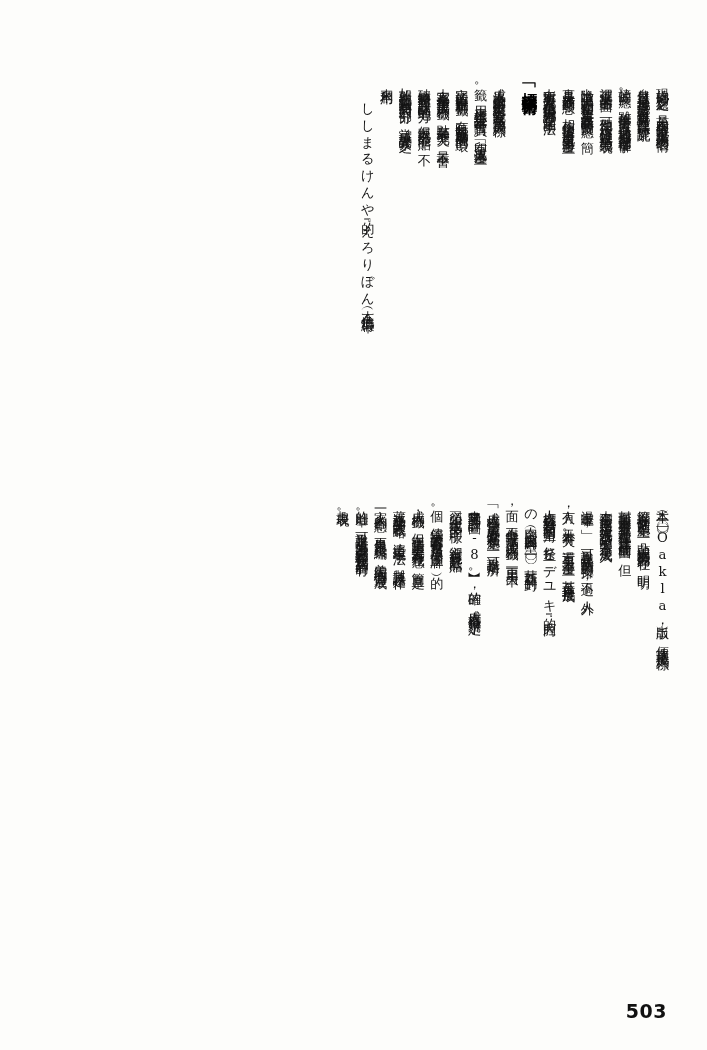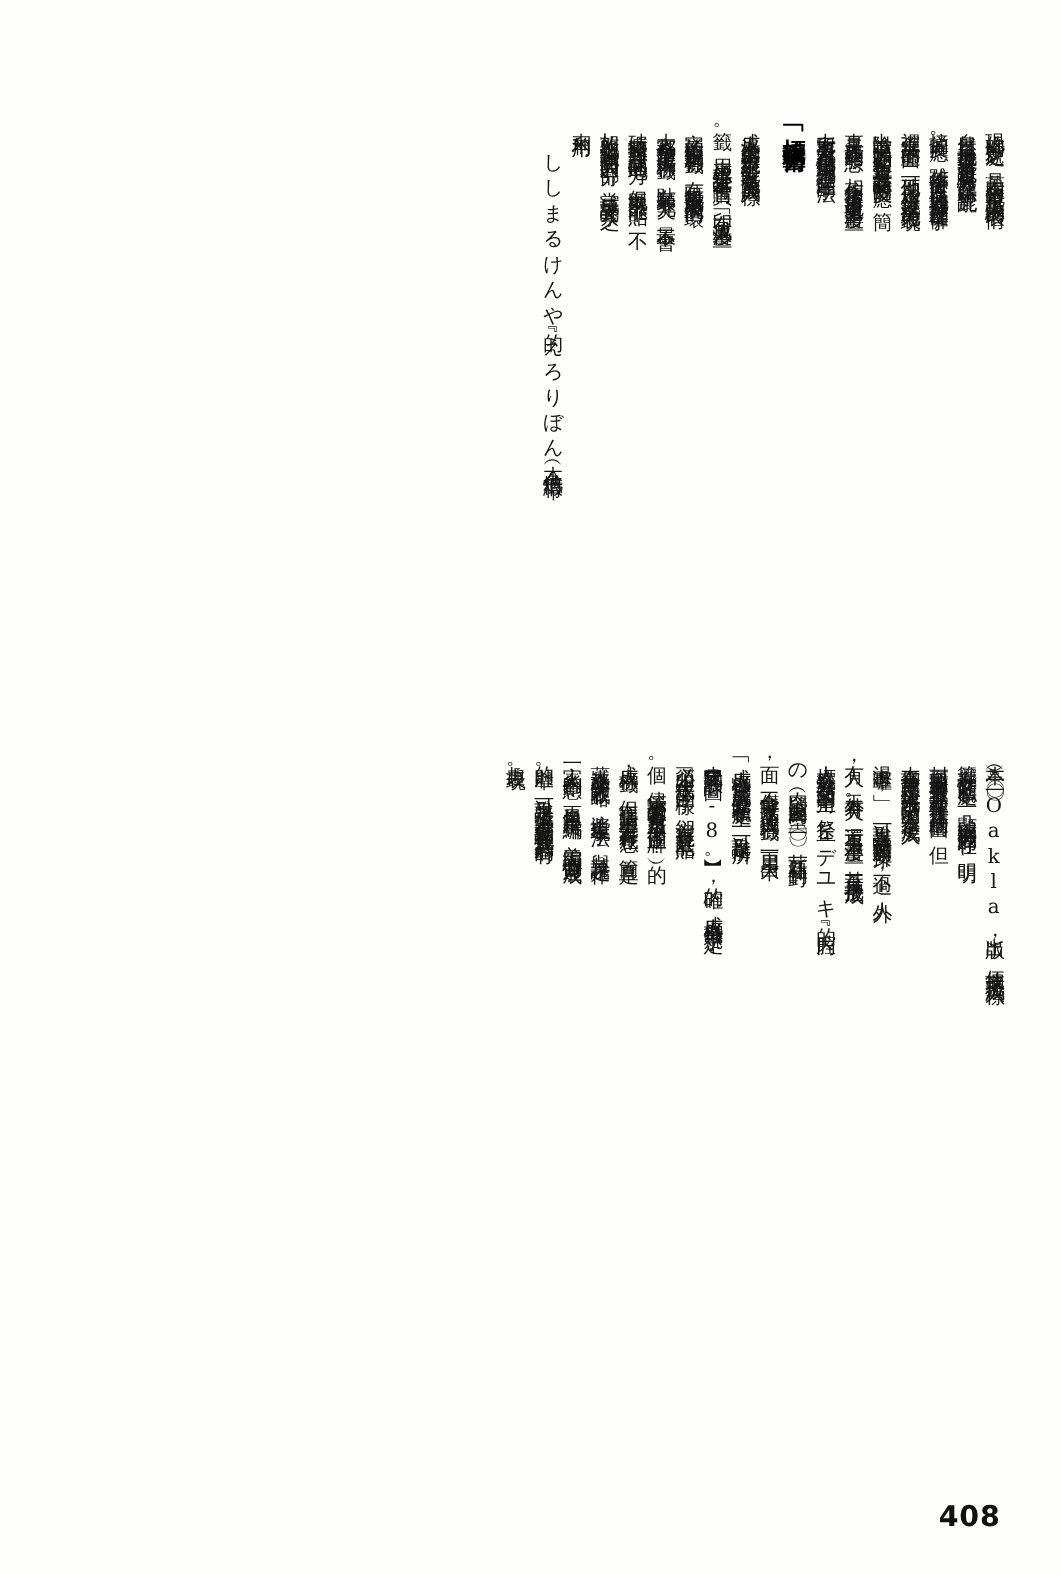--- a/index.html
+++ b/index.html
@@ -119,14 +119,14 @@
     <div class="vcol">未見的設計【圖9-8】。的確，成人標籤只規定了</div>
     <div class="vcol">必須印上「成年」的字樣，卻沒有規定只能貼一</div>
     <div class="vcol">個。儘管該書的右下角姑且放了一個正牌（？）的</div>
     <div class="vcol">成人標籤，但在這張圖上完全沒有存在感。簡直是</div>
     <div class="vcol">藏木於林的天才戰略！這些表現手法，與其說是作</div>
     <div class="vcol">家一人的創意，更像是跟責編、美編同心協力達成</div>
     <div class="vcol">的壯舉。可說是將成人漫畫之弱點轉化為武器的有</div>
     <div class="vcol short-col">趣表現。</div>
   </div>
 
-  <div class="page-number">408</div>
+  <div class="page-number">503</div>
 </div>
 
 </body></html>

